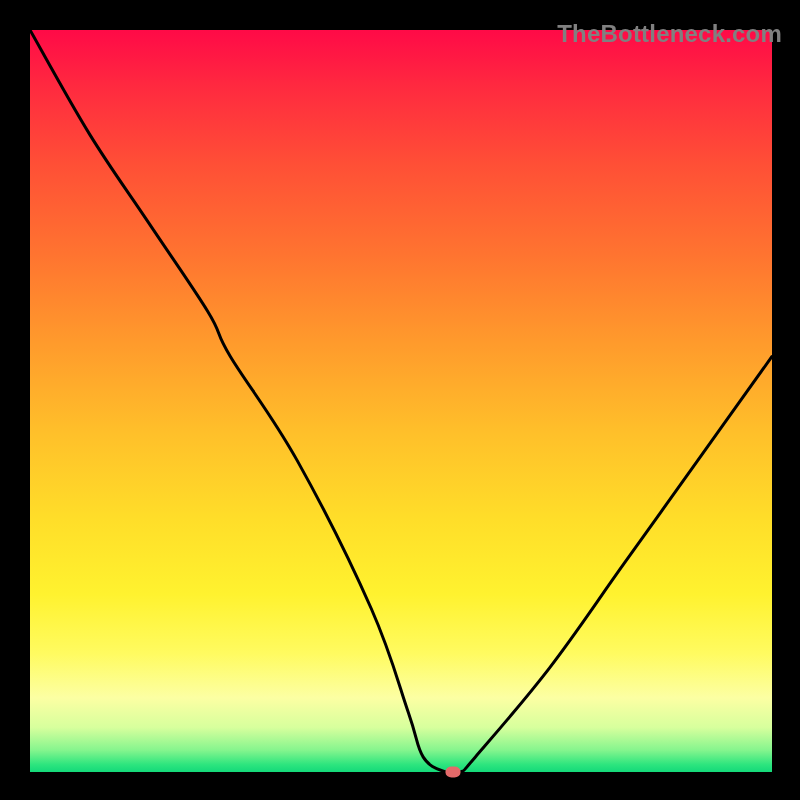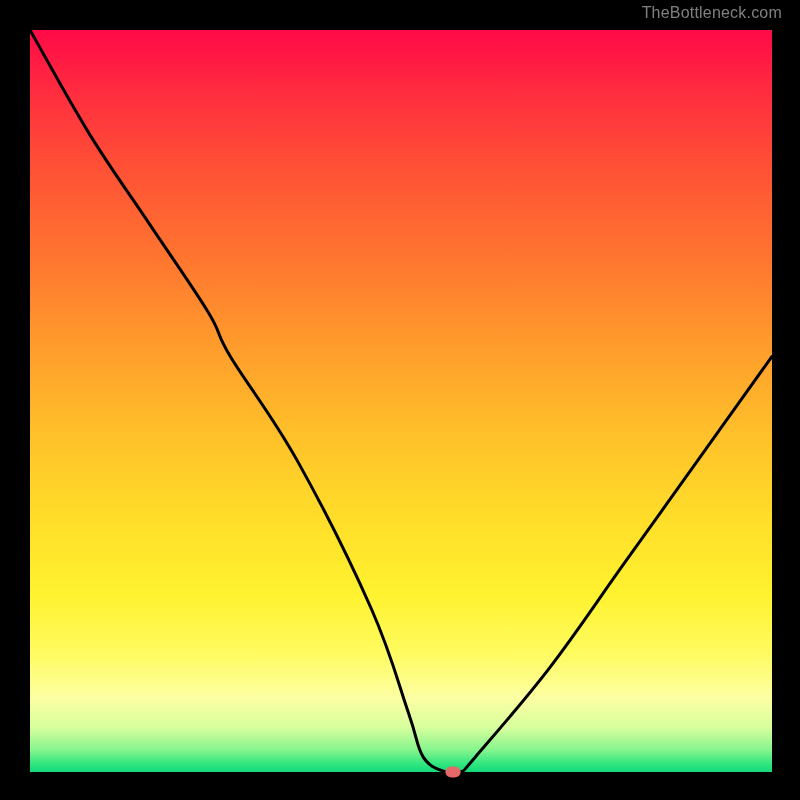--- a/index.html
+++ b/index.html
@@ -12,25 +12,25 @@
     font-family: Arial, Helvetica, sans-serif;
   }
   .frame {
     position: relative;
     width: 800px;
     height: 800px;
     background: #000;
   }
   .watermark {
     position: absolute;
-    top: 4px;
+    top: 20px;
     right: 18px;
     color: #808080;
-    font-size: 16px;
-    font-weight: 400;
+    font-size: 24px;
+    font-weight: 700;
     letter-spacing: 0.2px;
     z-index: 20;
   }
   .plot-outer {
     position: absolute;
     left: 30px;
     top: 30px;
     width: 742px;
     height: 742px;
     background: #000;

